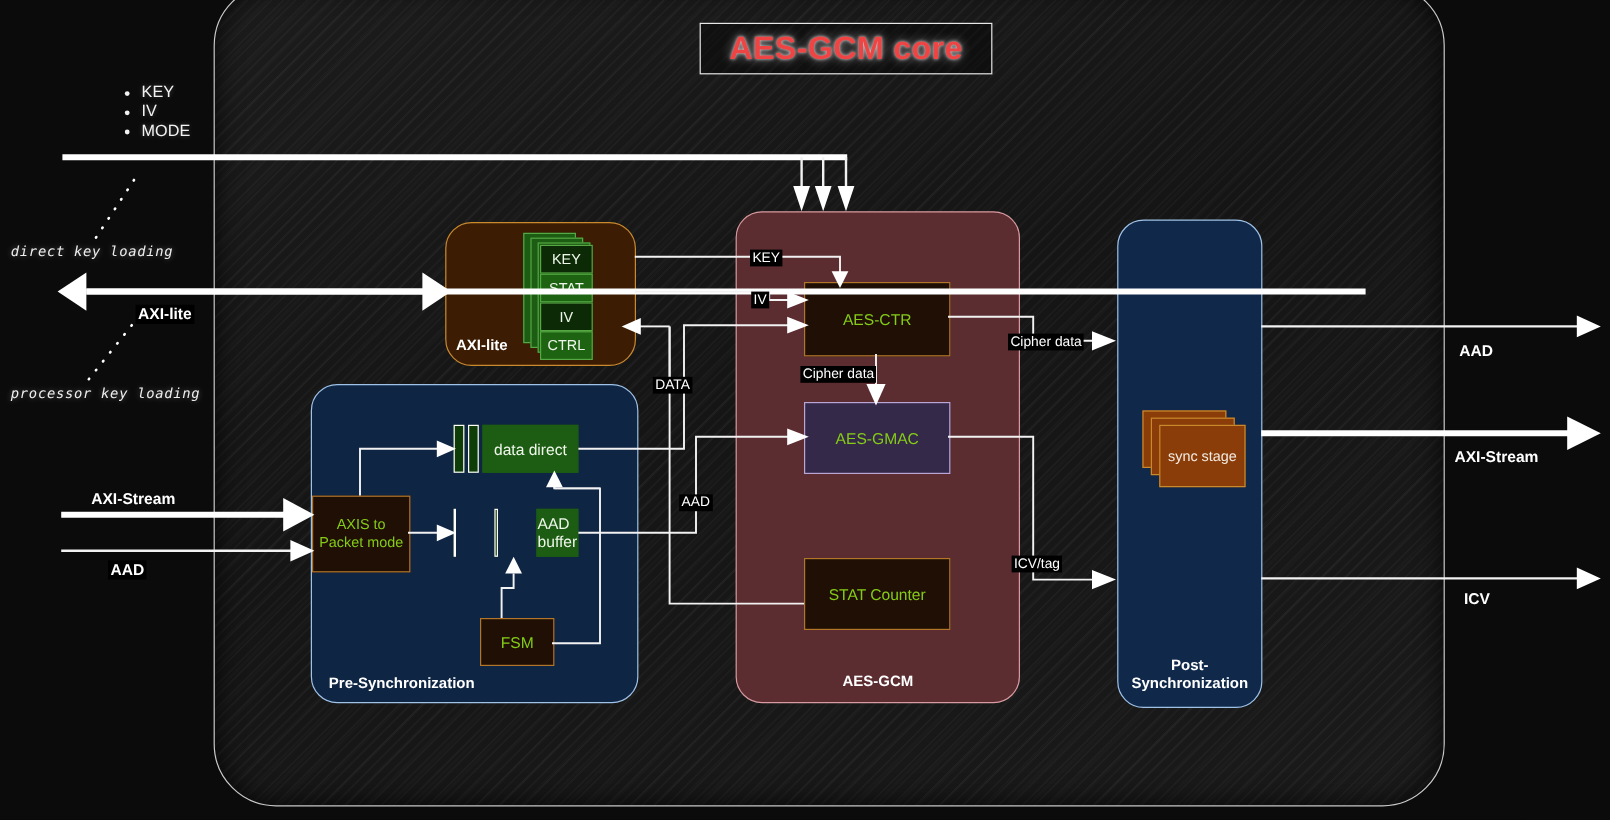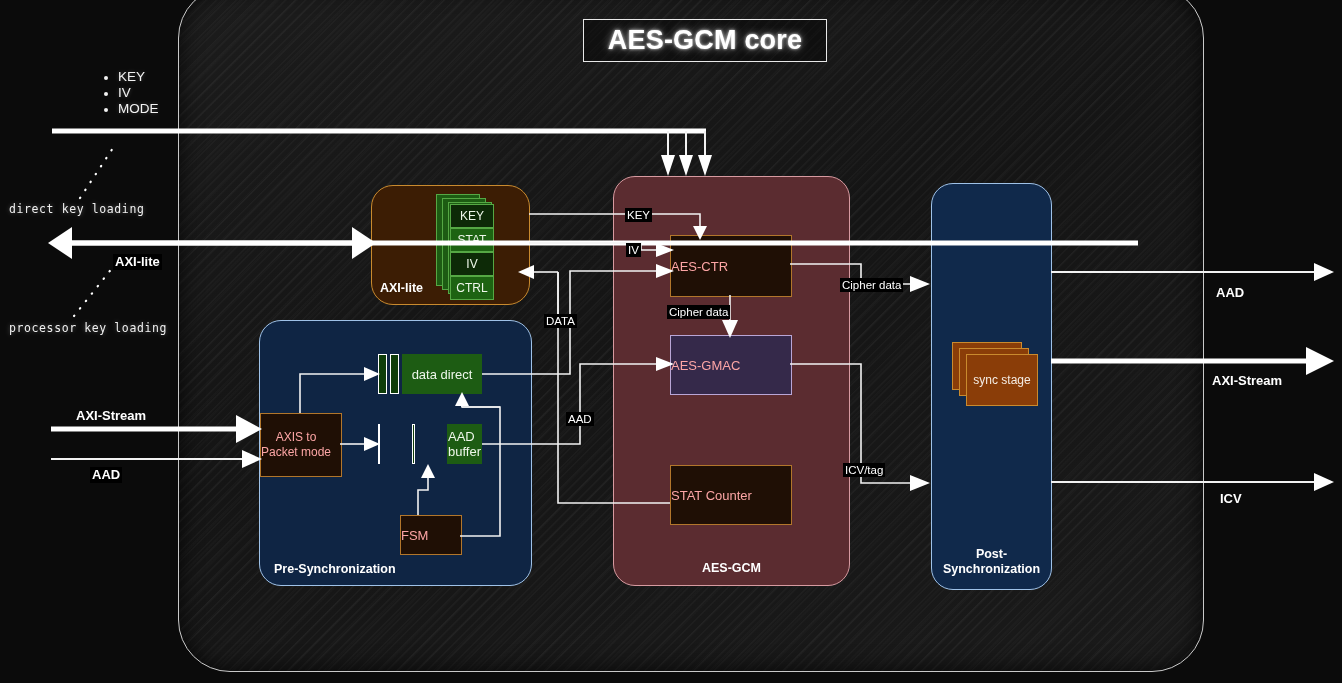--- a/index.html
+++ b/index.html
@@ -37,40 +37,41 @@
 
   
   #title{
     position:absolute;left:583px;top:19px;width:242px;height:41px;
     border:1.5px solid #e8e8e8;
     display:flex;align-items:center;justify-content:center;
     background:rgba(0,0,0,.35);
     z-index:40;
   }
   #title span{
-    color:#ffffff;font-size:27px;font-weight:bold;letter-spacing:.2px;
+    color:#ef4444;font-size:27px;font-weight:bold;letter-spacing:.2px;
     text-shadow:0 0 9px rgba(255,255,255,.55),0 0 3px rgba(255,255,255,.8);
   }
 
   
   #bullets{position:absolute;left:100px;top:69px;z-index:45;}
   #bullets ul{margin:0;padding:0 0 0 18px;list-style:disc;}
   #bullets li{
     color:#f2f2f2;font-size:13.5px;line-height:16px;
     text-shadow:0 0 4px rgba(255,255,255,.25);
   }
   #bullets li::marker{color:#f2f2f2;font-size:12px;}
 
   
   .mono-note{
     position:absolute;color:#efefef;
     font-family:"DejaVu Sans Mono","Liberation Mono",monospace;
     font-size:11.5px;letter-spacing:.6px;white-space:nowrap;
     text-shadow:0 0 5px rgba(255,255,255,.35);
     z-index:45;
+    font-style:italic;
   }
 
   
   .tag{
     position:absolute;background:#000;color:#fff;
     font-size:11.5px;line-height:14px;padding:0 2px;
     white-space:nowrap;z-index:38;font-weight:400;
   }
   .tag.bold{font-weight:bold;font-size:13px;line-height:16px;}
 
@@ -105,22 +106,22 @@
   }
   #grp-post{
     left:931px;top:183px;width:119px;height:405px;
     background:#10294b;border-color:#9fc2e8;
   }
   #grp-post .glabel{bottom:12px;}
 
   
   .blk{
     position:absolute;border:1px solid;display:flex;
-    align-items:center;text-align:center;
-    color:#fca5a5;font-size:13px;line-height:15px;z-index:20;
+    align-items:center;justify-content:center;text-align:center;
+    color:#84cc16;font-size:13px;line-height:15px;z-index:20;
   }
   .blk.brown{background:#1f0f05;border-color:#b2762b;}
   .blk.purple{background:#35294a;border-color:#b9a6d6;}
 
   #b-aesctr{left:670px;top:235px;width:120px;height:60px;}
   #b-gmac{left:670px;top:335px;width:120px;height:58px;}
   #b-stat{left:670px;top:465px;width:120px;height:58px;}
   #b-axis2pkt{left:260px;top:413px;width:80px;height:62px;font-size:12px;}
   #b-fsm{left:400px;top:515px;width:60px;height:38px;}
 

